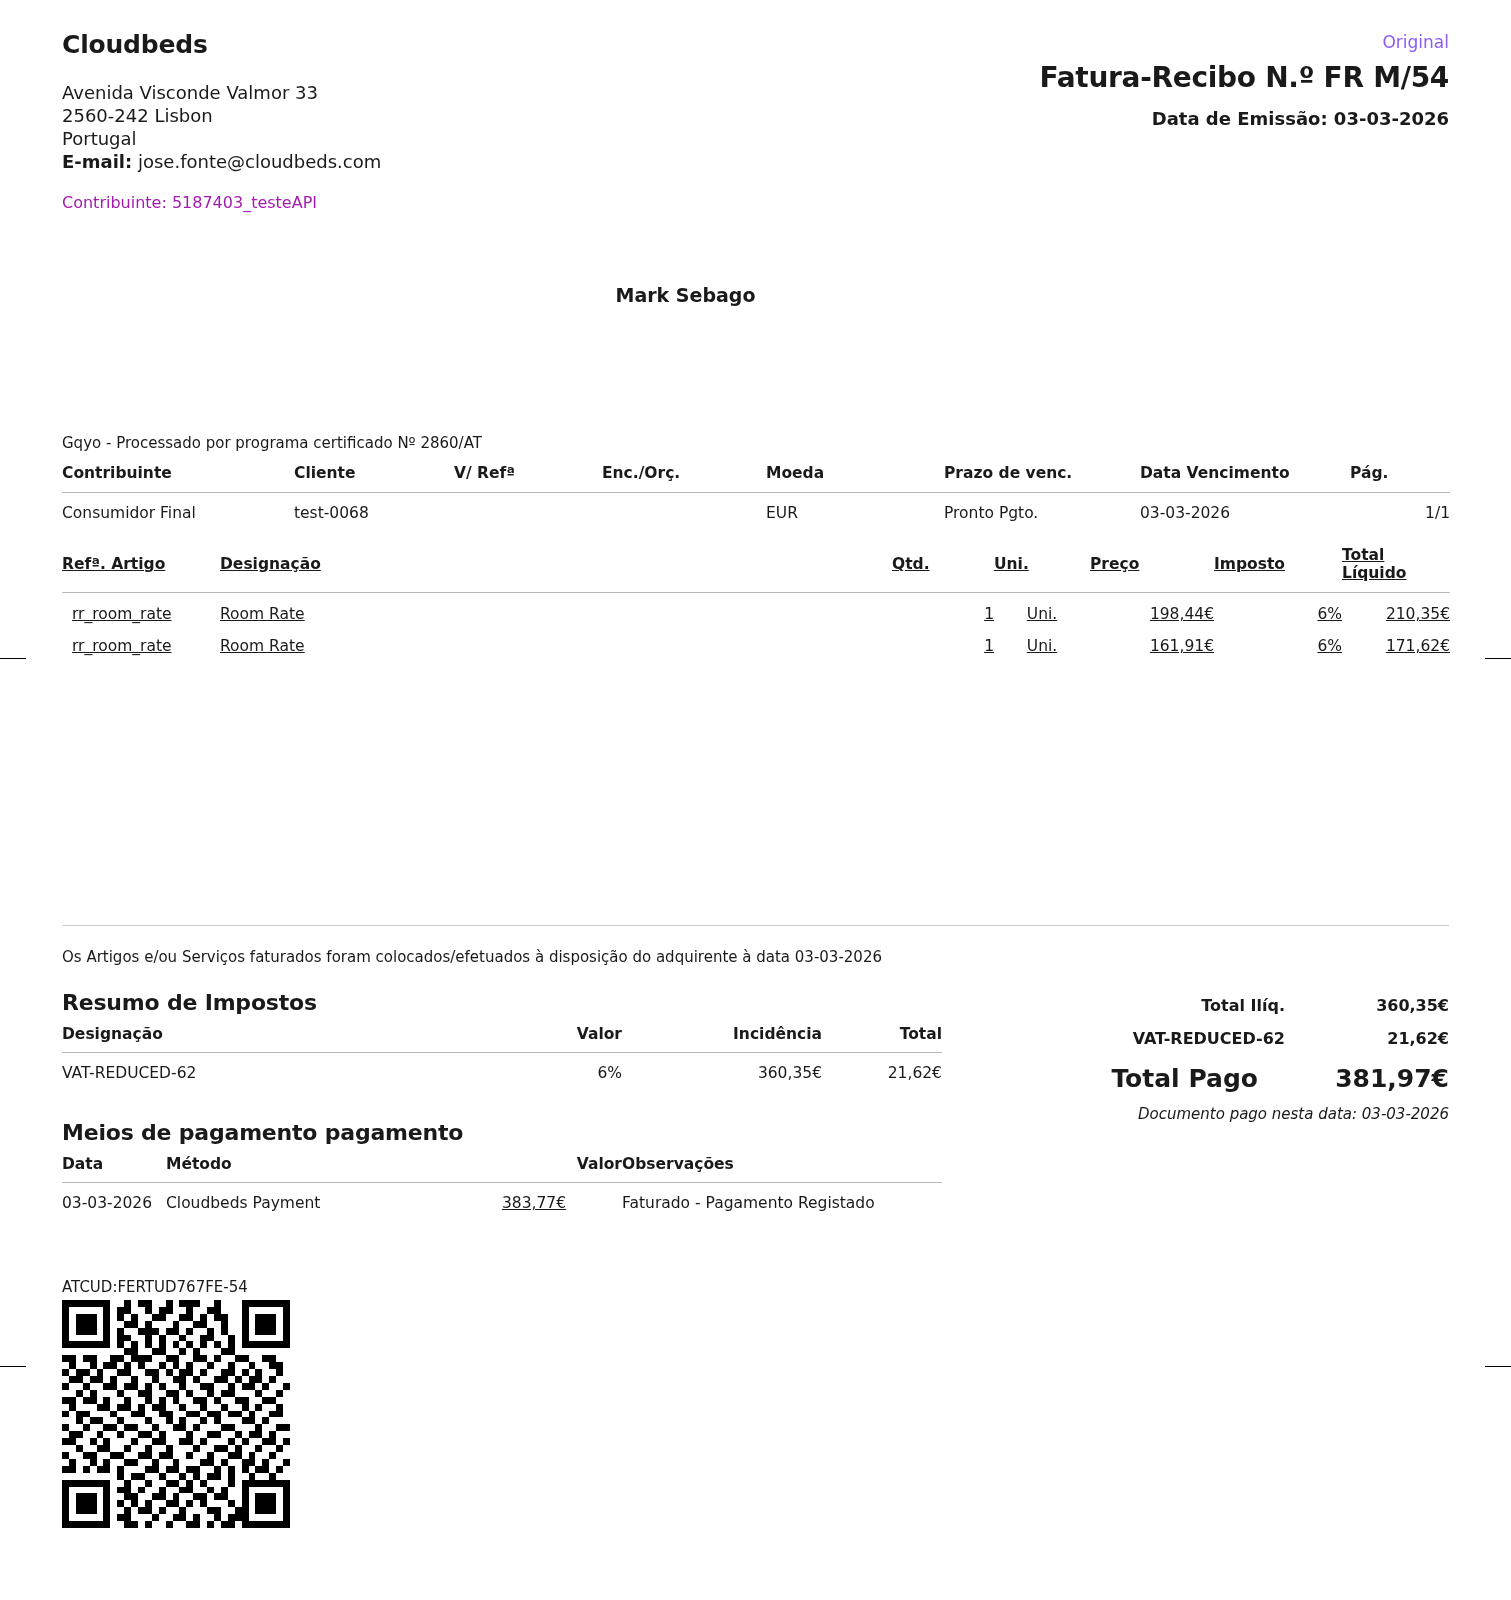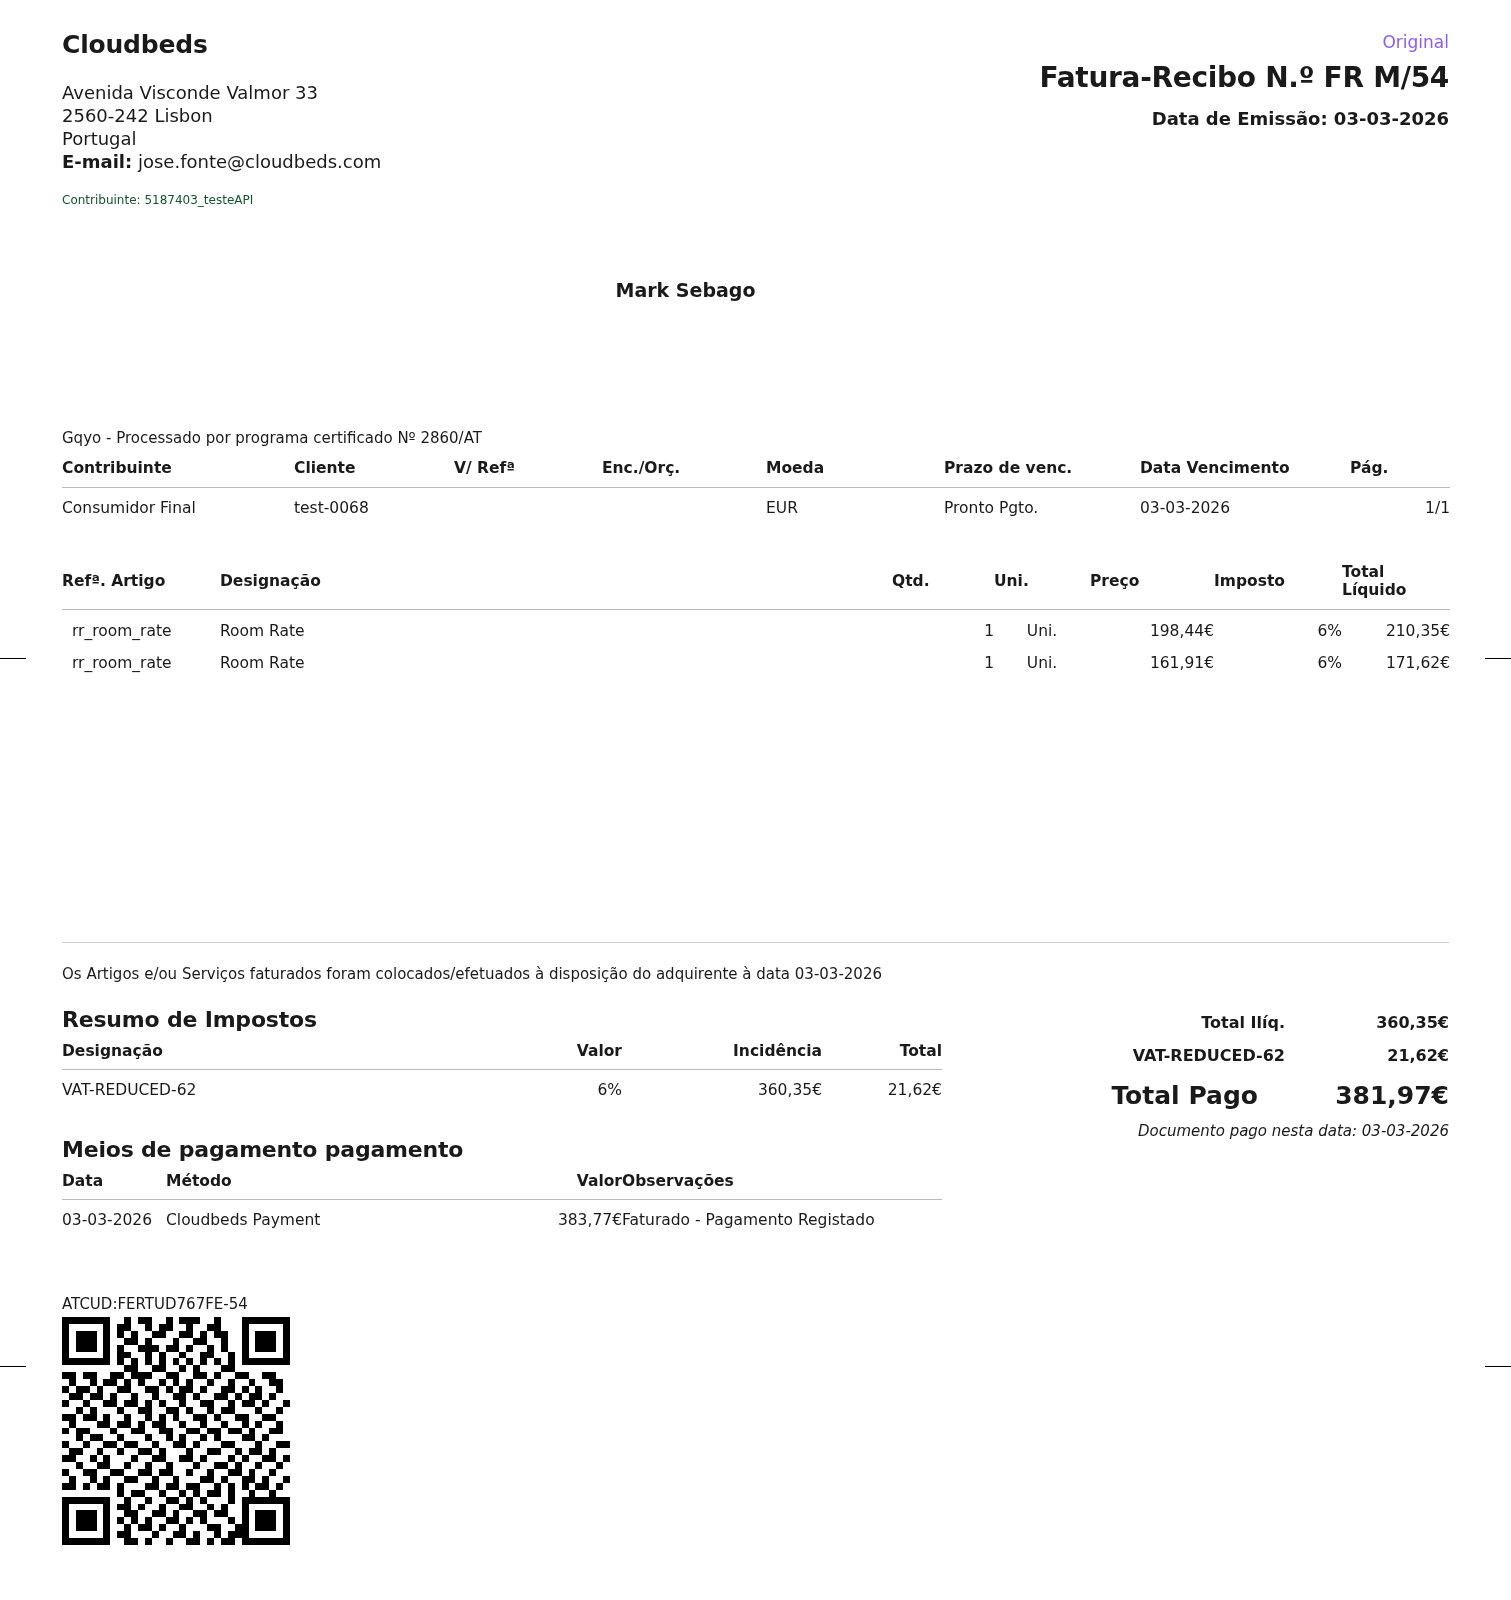--- a/index.html
+++ b/index.html
@@ -45,23 +45,23 @@
     letter-spacing: -0.2px;
     margin: 0 0 22px 0;
   }
   .addr-line {
     font-size: 18px;
     line-height: 23px;
     color: #1a1a1a;
   }
   .addr-line b { font-weight: bold; }
   .contrib-line {
-    font-size: 12px;
+    font-size: 16px;
     margin-top: 20px;
-    color: #14532d;
+    color: #a21caf;
   }
   .doc-meta {
     text-align: right;
     padding-top: 2px;
   }
   .original {
     font-size: 17px;
     color: #8b5cf6;
     margin-bottom: 9px;
   }
@@ -111,22 +111,23 @@
     border-bottom: 1px solid #b9b9b9;
   }
   .info-table td {
     font-size: 15.5px;
     padding: 11px 0 6px 0;
   }
   .ta-c { text-align: center; }
   .ta-r { text-align: right; }
 
   .lines-table {
-    margin-top: 40px;
+    margin-top: 18px;
     table-layout: fixed;
+    text-decoration: underline;
   }
   .lines-table th {
     font-size: 15.5px;
     font-weight: bold;
     text-align: left;
     padding: 0 0 10px 0;
     border-bottom: 1px solid #b9b9b9;
   }
   .lines-table td {
     font-size: 15.5px;
@@ -180,21 +181,21 @@
     padding: 0 0 9px 0;
     border-bottom: 1px solid #b9b9b9;
     text-align: left;
   }
   .pay-table th.num { text-align: right; }
   .pay-table td {
     font-size: 15.5px;
     padding: 11px 0 4px 0;
     text-align: left;
   }
-  .pay-table td.num { text-align: right; }
+  .pay-table td.num { text-align: center; text-decoration: underline; }
 
   
   .tot-row {
     display: flex;
     justify-content: flex-end;
     align-items: baseline;
     margin-bottom: 14px;
   }
   .tot-label {
     font-size: 16px;

